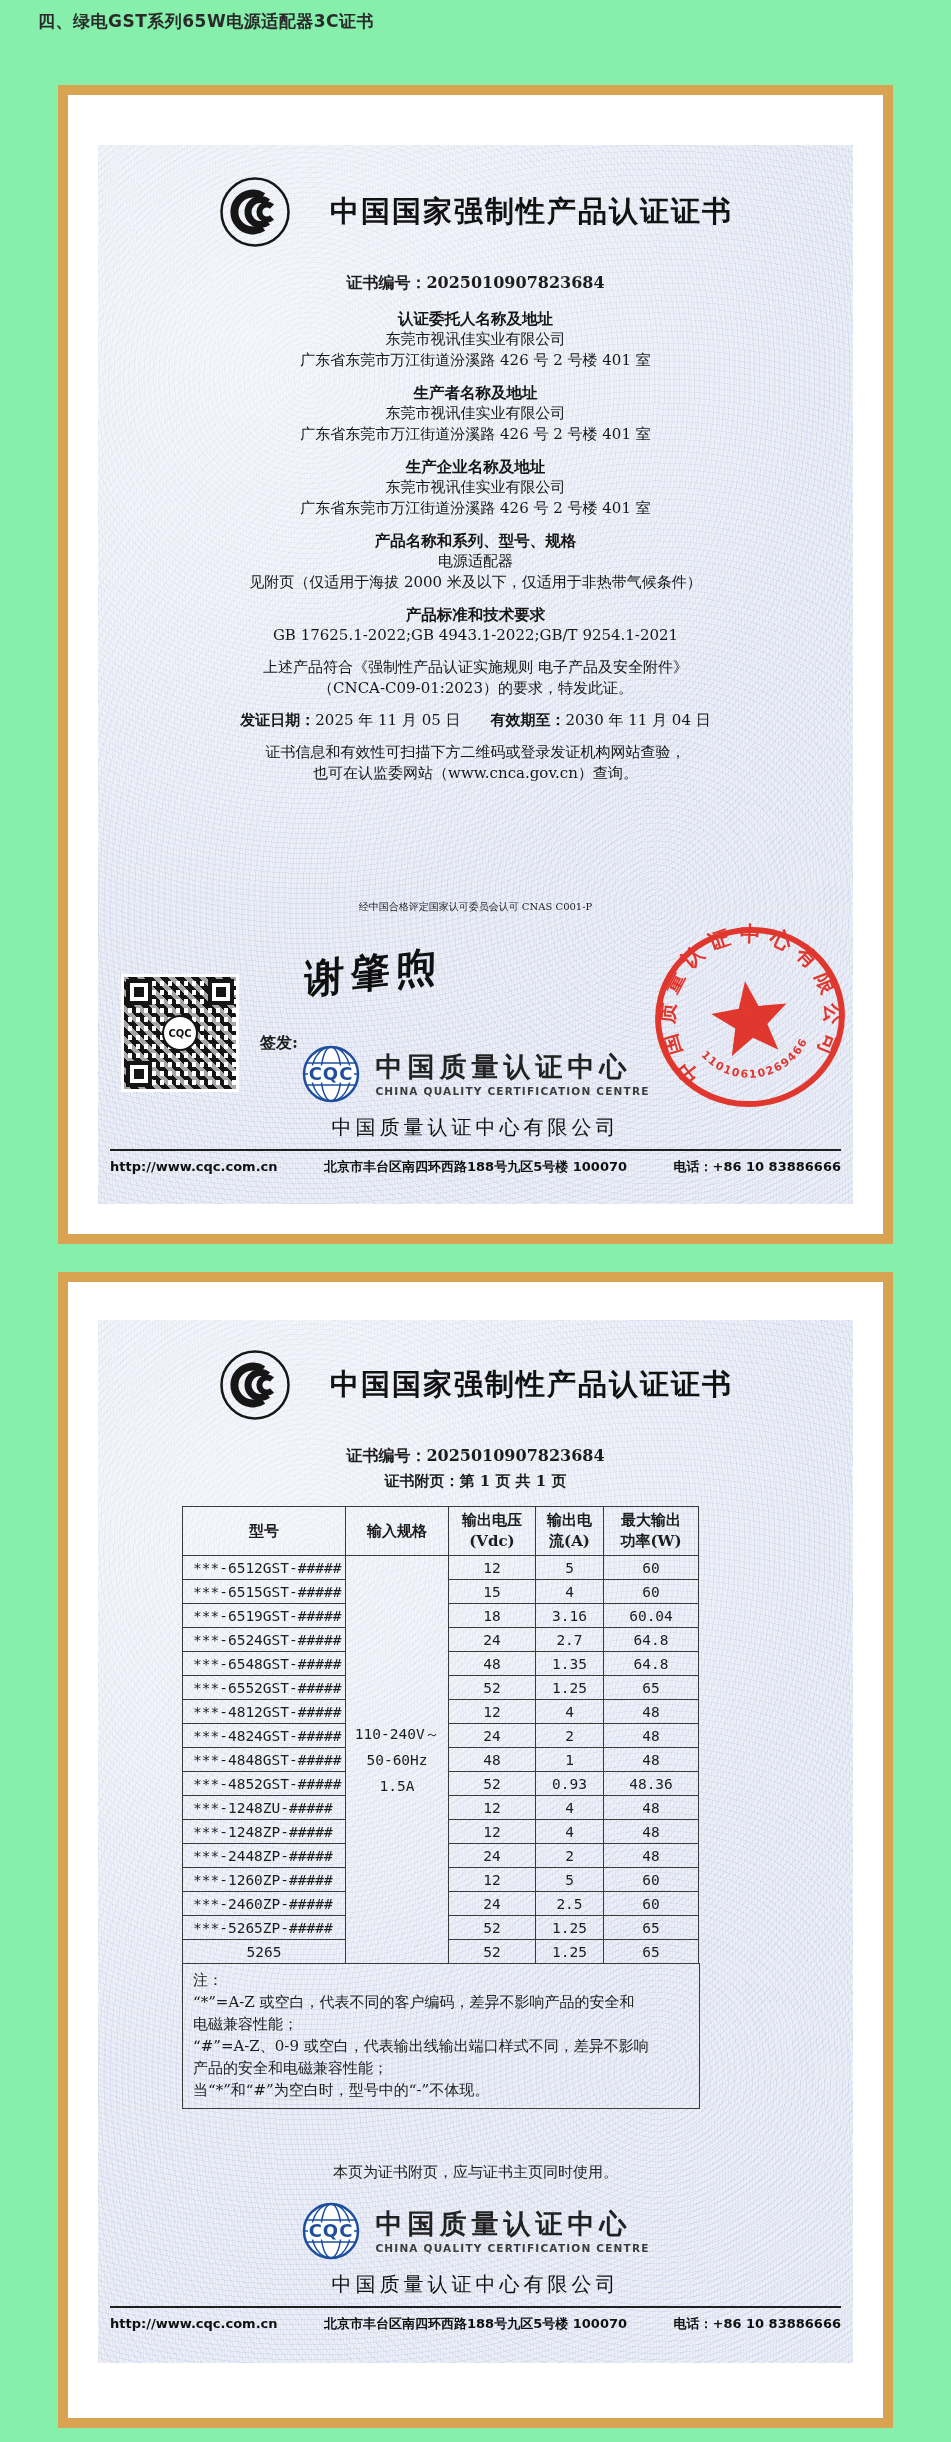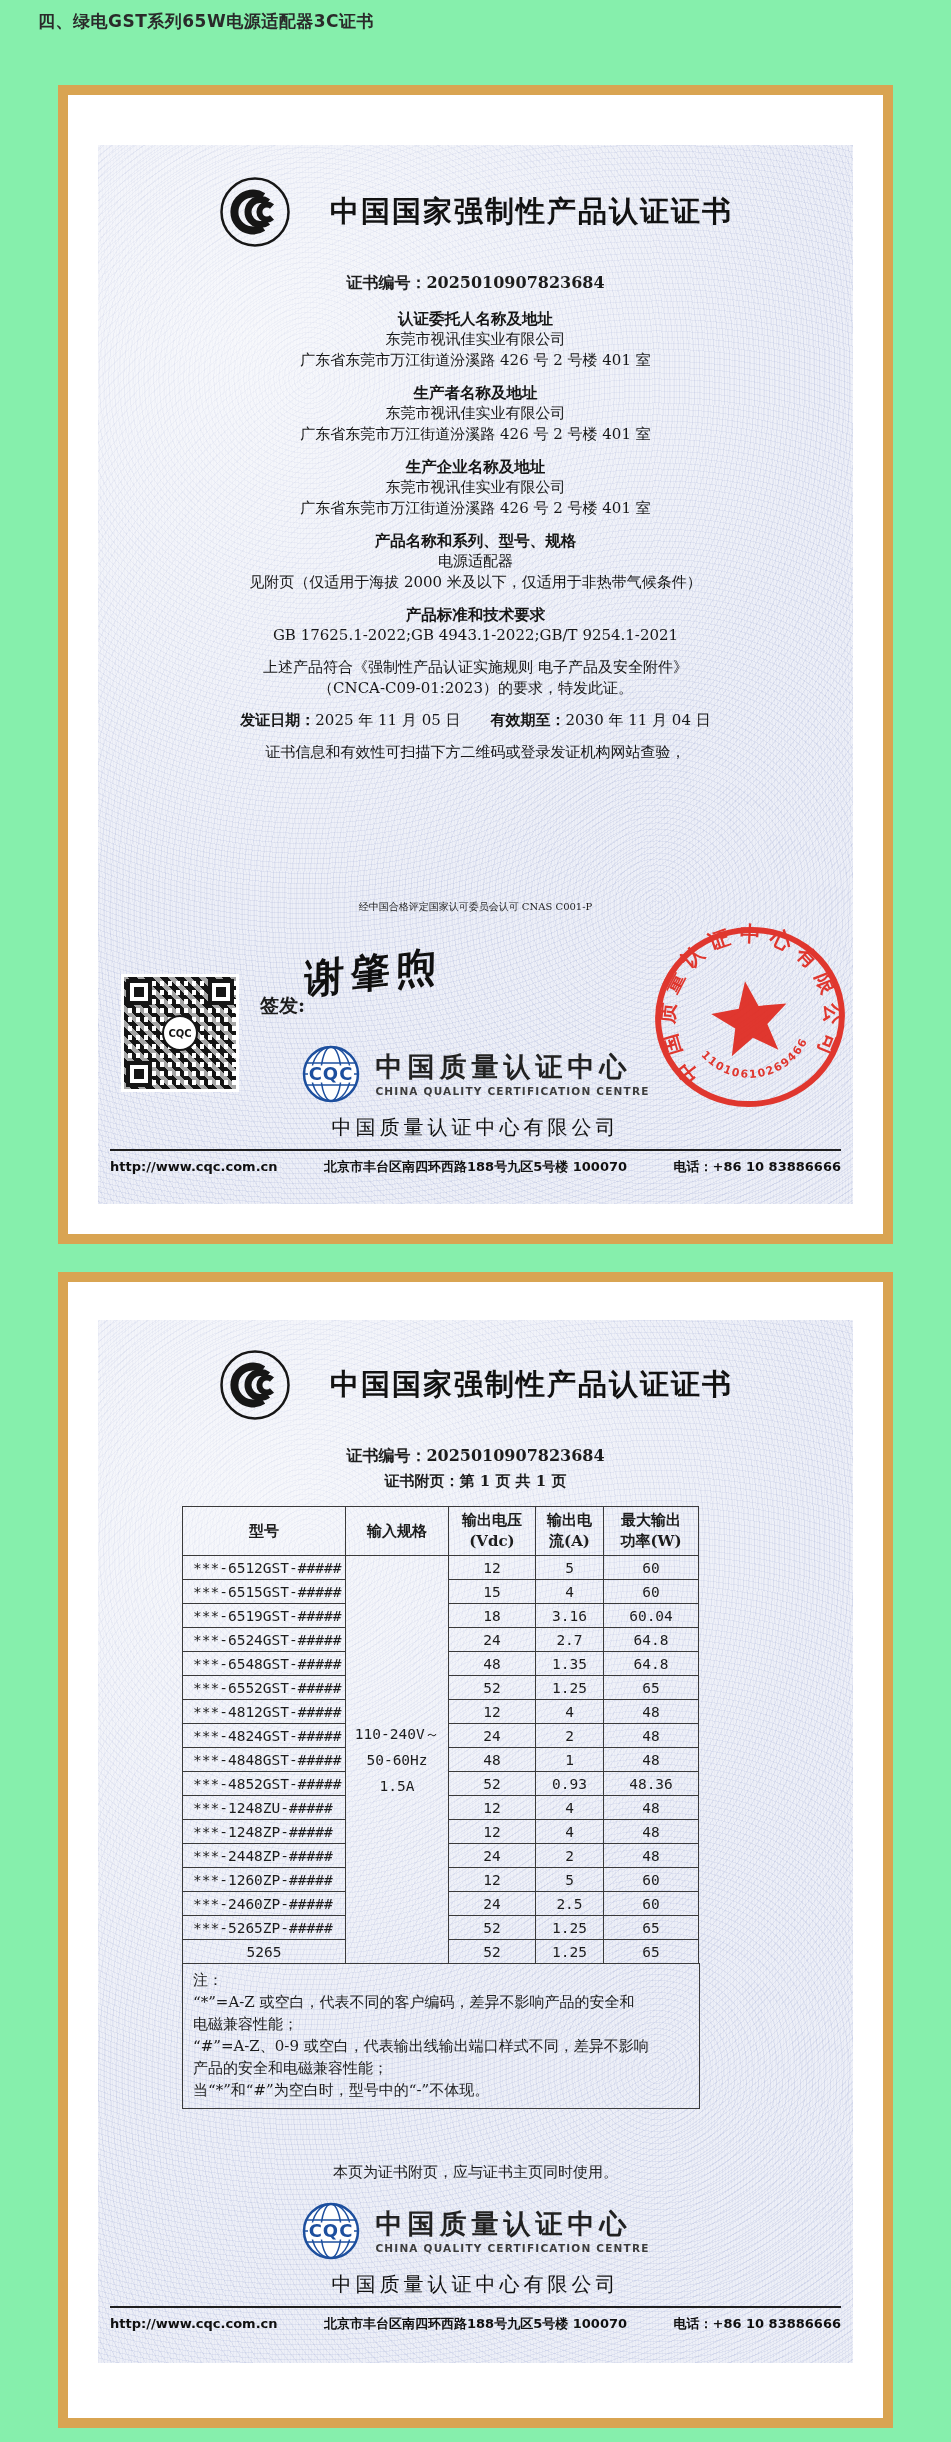--- a/index.html
+++ b/index.html
@@ -51,21 +51,21 @@
           repeating-linear-gradient(90deg, #151515 0 4px, transparent 4px 8px),
           repeating-linear-gradient(0deg, #151515 0 4px, transparent 4px 9px);
         outline:3px solid #fff; }
   .qr .f { position:absolute; width:26px; height:26px; border:4px solid #151515; background:#fff; }
   .qr .f::after { content:''; position:absolute; inset:4px; background:#151515; }
   .qr .f.tl { left:2px; top:2px; } .qr .f.tr { right:2px; top:2px; } .qr .f.bl { left:2px; bottom:2px; }
   .qr .qr-c { position:absolute; left:38px; top:38px; width:36px; height:36px; border-radius:50%;
               background:#fff; border:2px solid #151515; display:flex; align-items:center;
               justify-content:center; font-size:10px; font-weight:700; color:#151515; }
 
-  .sign-label { position:absolute; left:162px; top:848px; font-size:19px; font-weight:700;
+  .sign-label { position:absolute; left:162px; top:888px; font-size:16px; font-weight:700;
                 font-family:"DejaVu Serif","Liberation Serif",serif; }
   .signature  { position:absolute; left:206px; top:800px; font-size:40px; font-weight:700; color:#101010;
                 transform:rotate(-6deg) skewX(-7deg); letter-spacing:6px;
                 font-family:"DejaVu Serif","Liberation Serif",serif; }
 
   .seal { position:absolute; left:552px; top:772px; width:200px; height:200px; opacity:.93; }
 
   
   .paper-bottom { position:absolute; left:0; right:0; }
   .cert1-frame .paper-bottom { bottom:28px; }
@@ -134,20 +134,21 @@
           <div class="line"><span>广东省东莞市万江街道汾溪路 426 号 2 号楼 401 室</span></div>
           <div class="line h"><span class="b">产品名称和系列、型号、规格</span></div>
           <div class="line"><span>电源适配器</span></div>
           <div class="line"><span>见附页（仅适用于海拔 2000 米及以下，仅适用于非热带气候条件）</span></div>
           <div class="line h"><span class="b">产品标准和技术要求</span></div>
           <div class="line"><span>GB 17625.1-2022;GB 4943.1-2022;GB/T 9254.1-2021</span></div>
           <div class="line g"><span>上述产品符合《强制性产品认证实施规则 电子产品及安全附件》</span></div>
           <div class="line"><span>（CNCA-C09-01:2023）的要求，特发此证。</span></div>
           <div class="line g"><span class="b">发证日期：</span><span>2025 年 11 月 05 日</span><span>　　</span><span class="b">有效期至：</span><span>2030 年 11 月 04 日</span></div>
           <div class="line g"><span>证书信息和有效性可扫描下方二维码或登录发证机构网站查验，</span></div>
+          <div class="line"><span>也可在认监委网站（www.cnca.gov.cn）查询。</span></div>
         </div>
 
       <div class="cnas-line">经中国合格评定国家认可委员会认可 CNAS C001-P</div>
 
       <div class="qr">
         <div class="f tl"></div>
         <div class="f tr"></div>
         <div class="f bl"></div>
         <div class="qr-c">CQC</div>
       </div>

